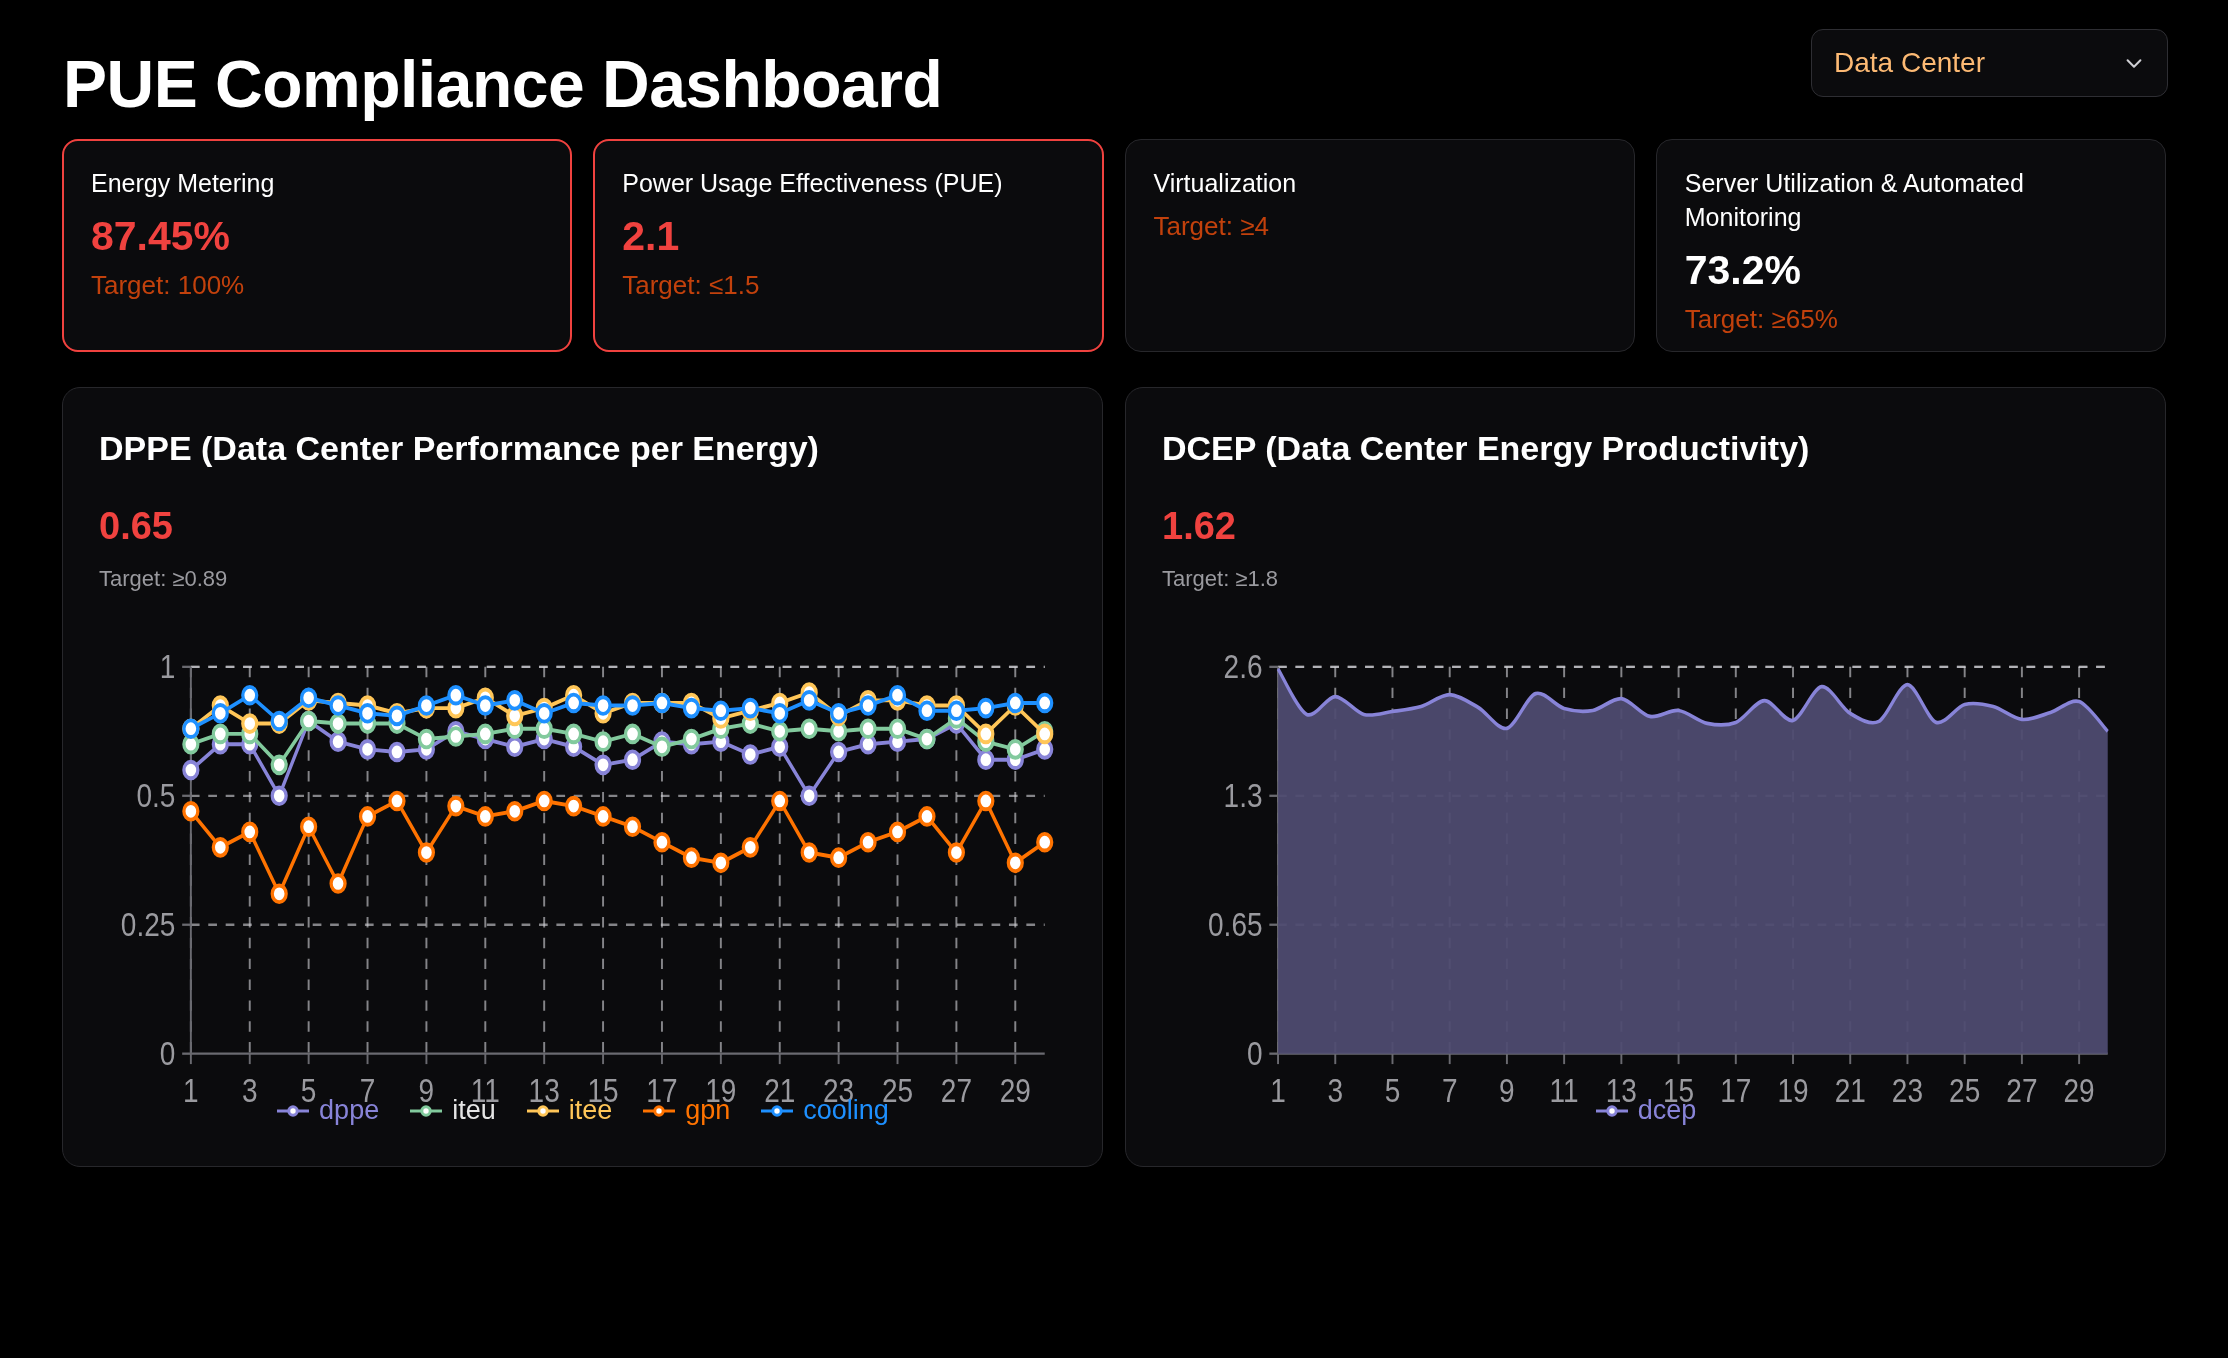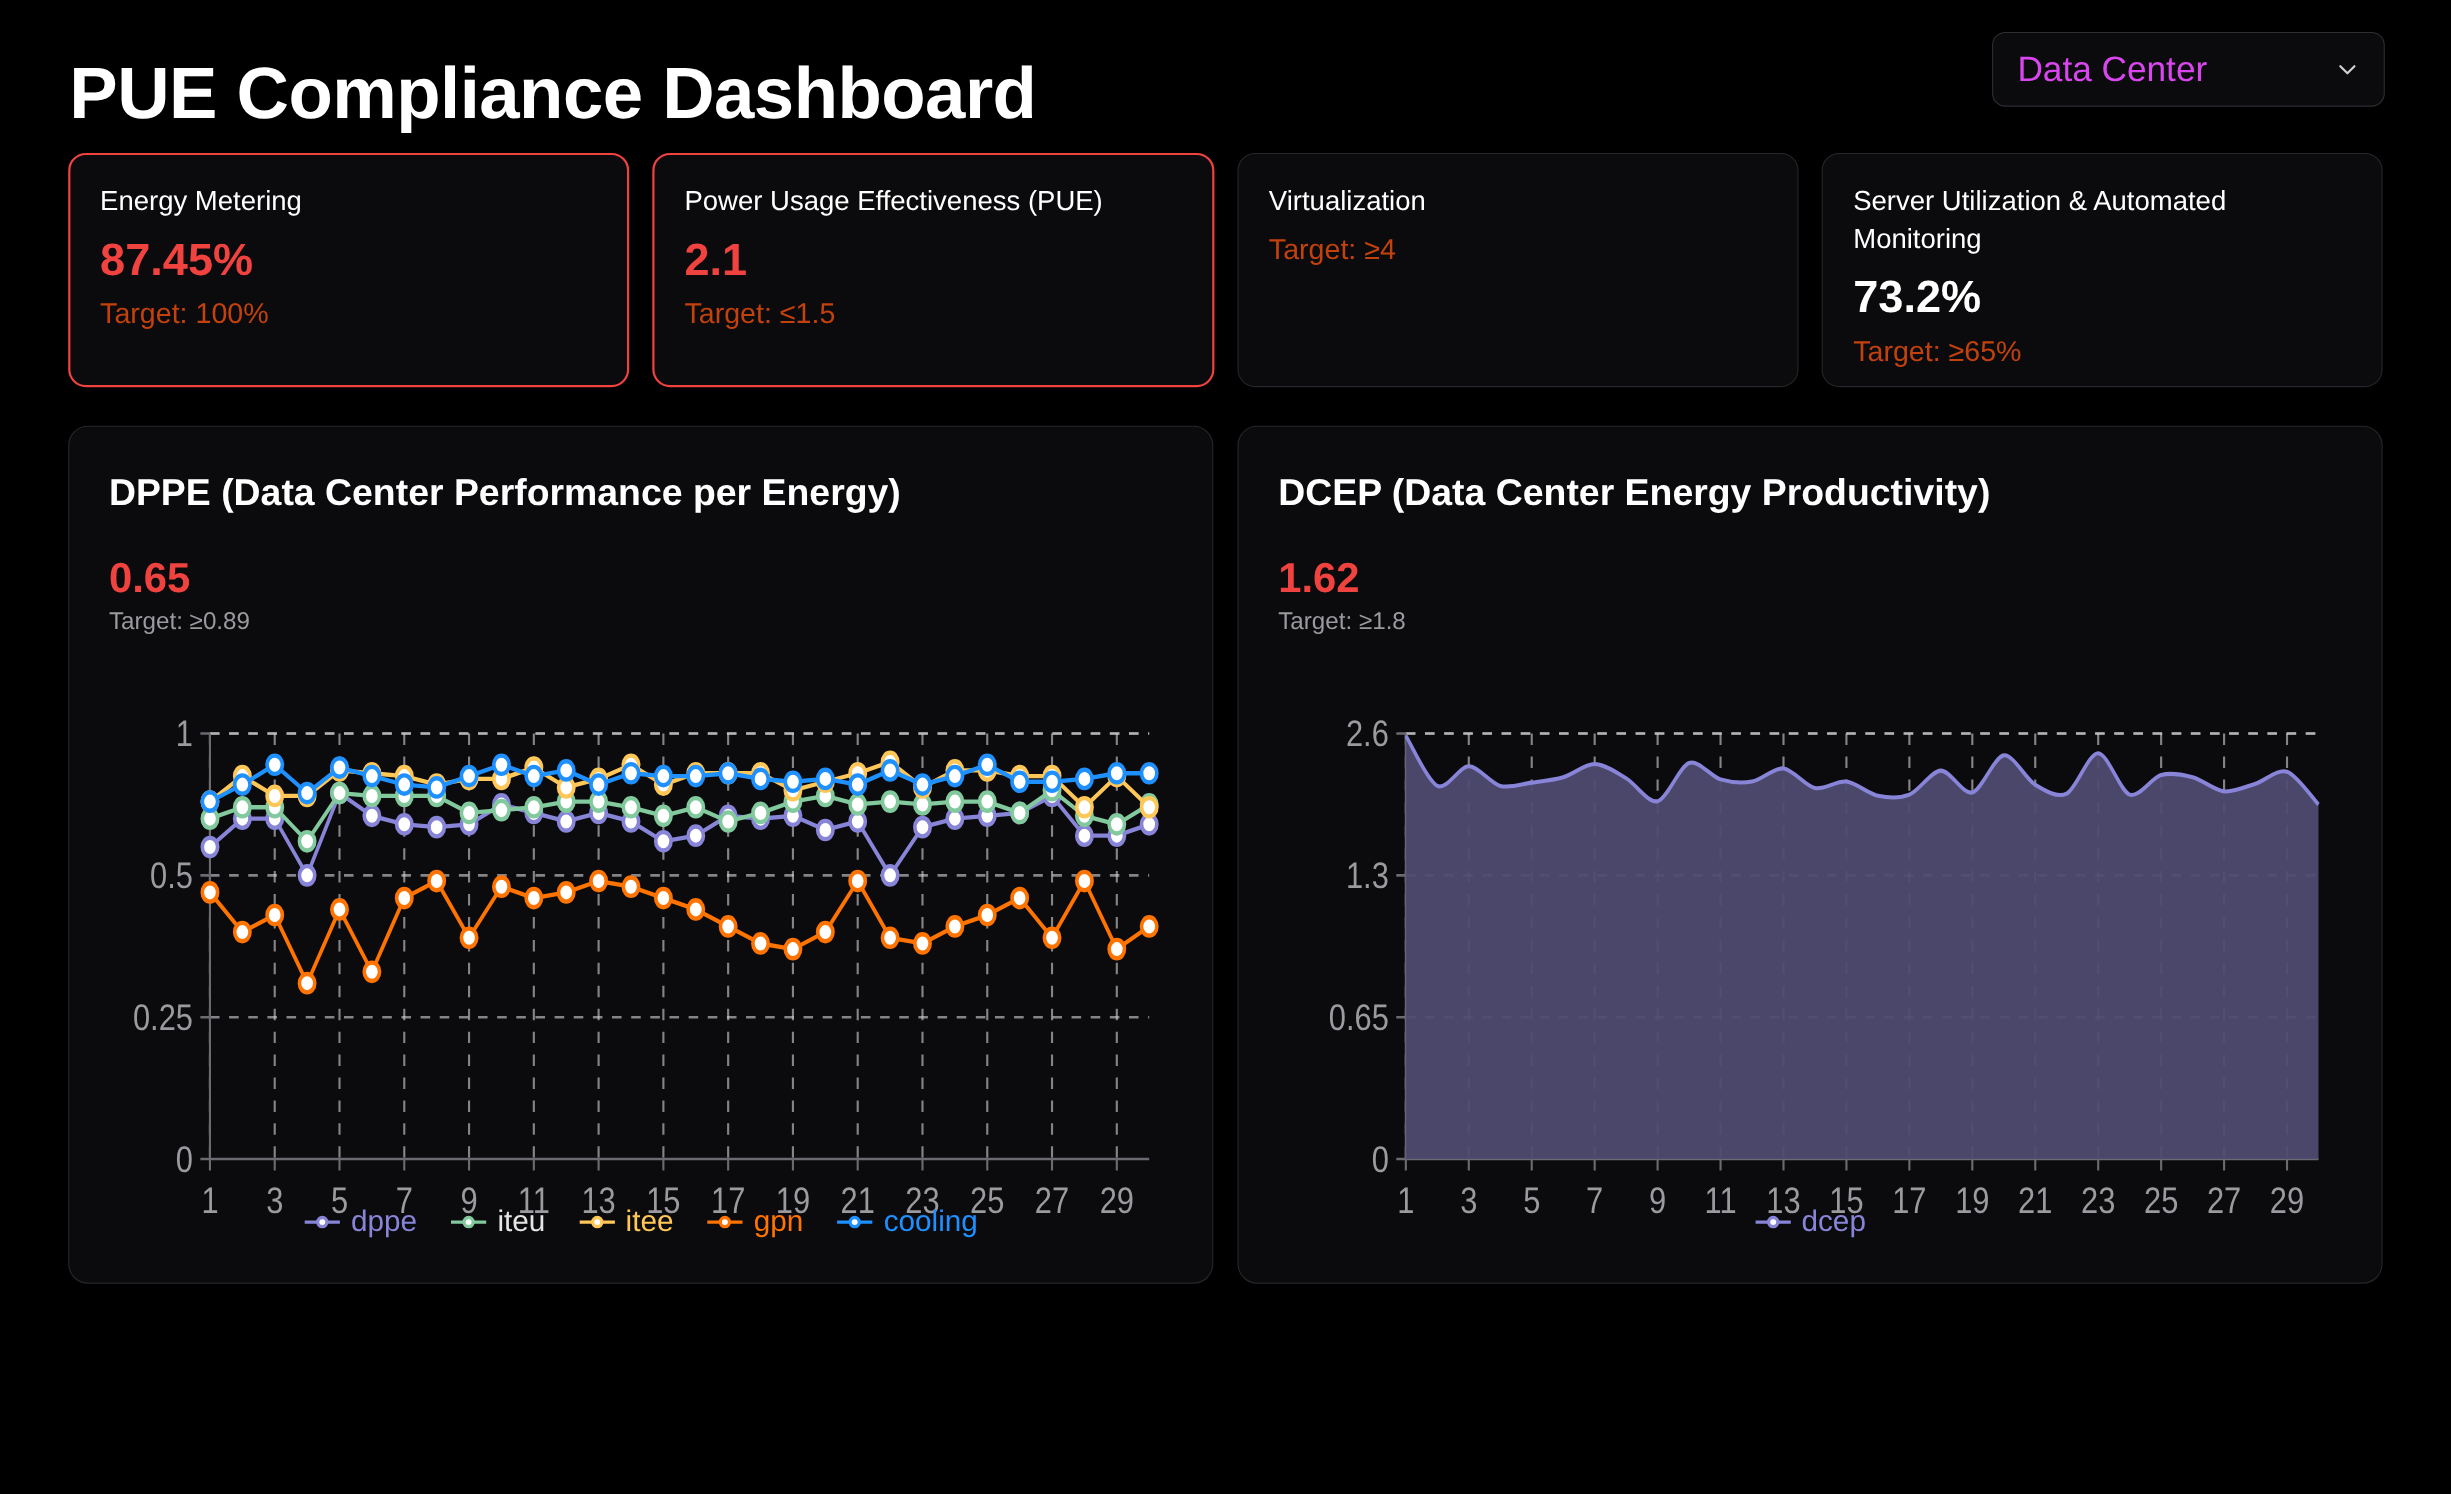--- a/index.html
+++ b/index.html
@@ -43,22 +43,22 @@
     border-radius: 12px;
     display: flex;
     align-items: center;
     justify-content: space-between;
     padding: 0 22px 0 22px;
     margin-top: 3px;
     margin-right: 20px;
     cursor: pointer;
   }
   .dc-select-label {
-    font-size: 32px;
-    color: #d946ef;
+    font-size: 28px;
+    color: #fdba74;
   }
   .chevron {
     width: 22px;
     height: 22px;
     display: block;
   }
 
   
   .kpi-row {
     display: flex;
@@ -125,21 +125,21 @@
   .panel-value {
     font-size: 38px;
     font-weight: bold;
     color: #f0423f;
     margin-top: 37px;
     line-height: 1.1;
   }
   .panel-target {
     font-size: 22px;
     color: #9a9a9f;
-    margin-top: 4px;
+    margin-top: 18px;
   }
 
   .chart-area {
     position: absolute;
     left: 36px;
     right: 36px;
     top: 258px;
     bottom: 22px;
   }
   .chart-svg { display: block; width: 100%; height: 100%; }

